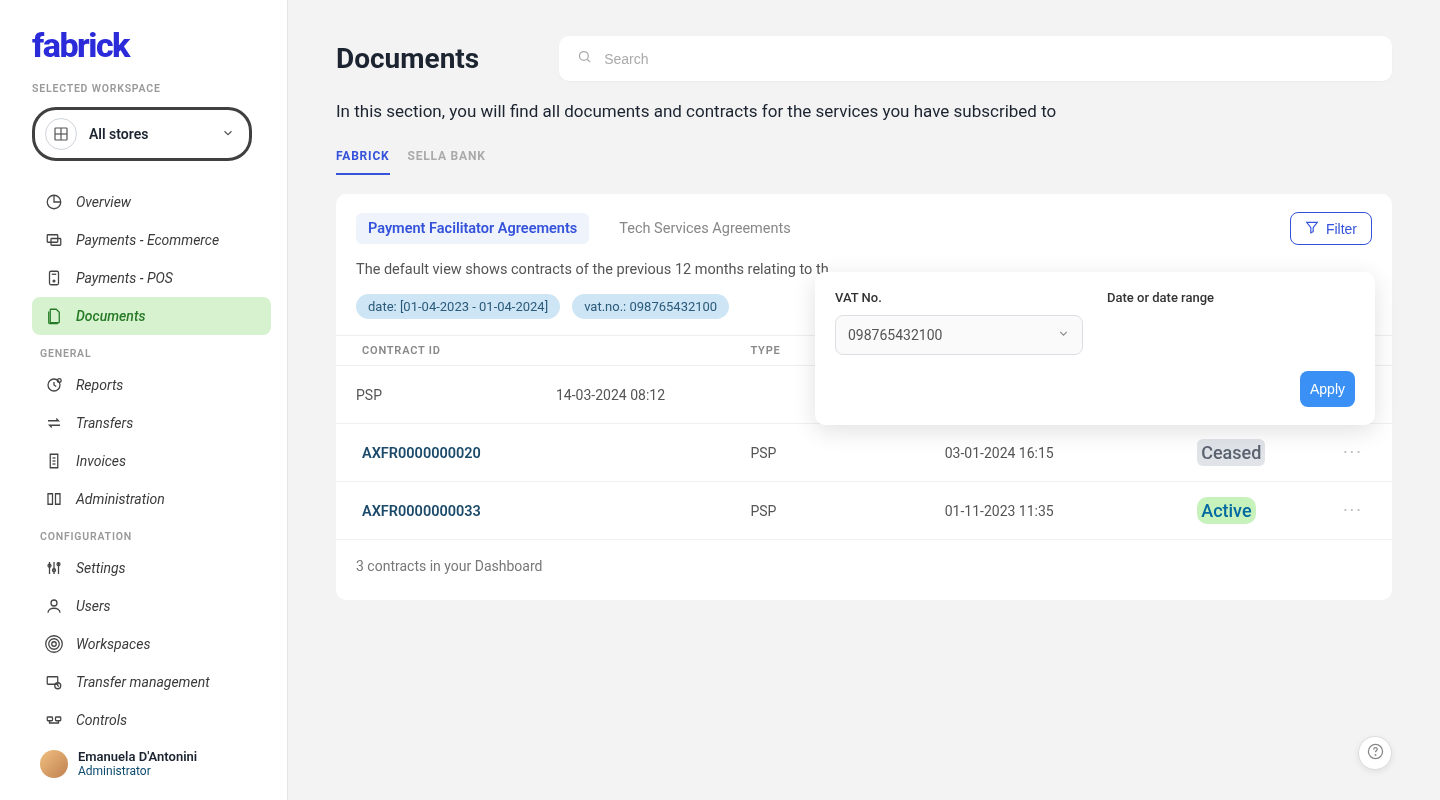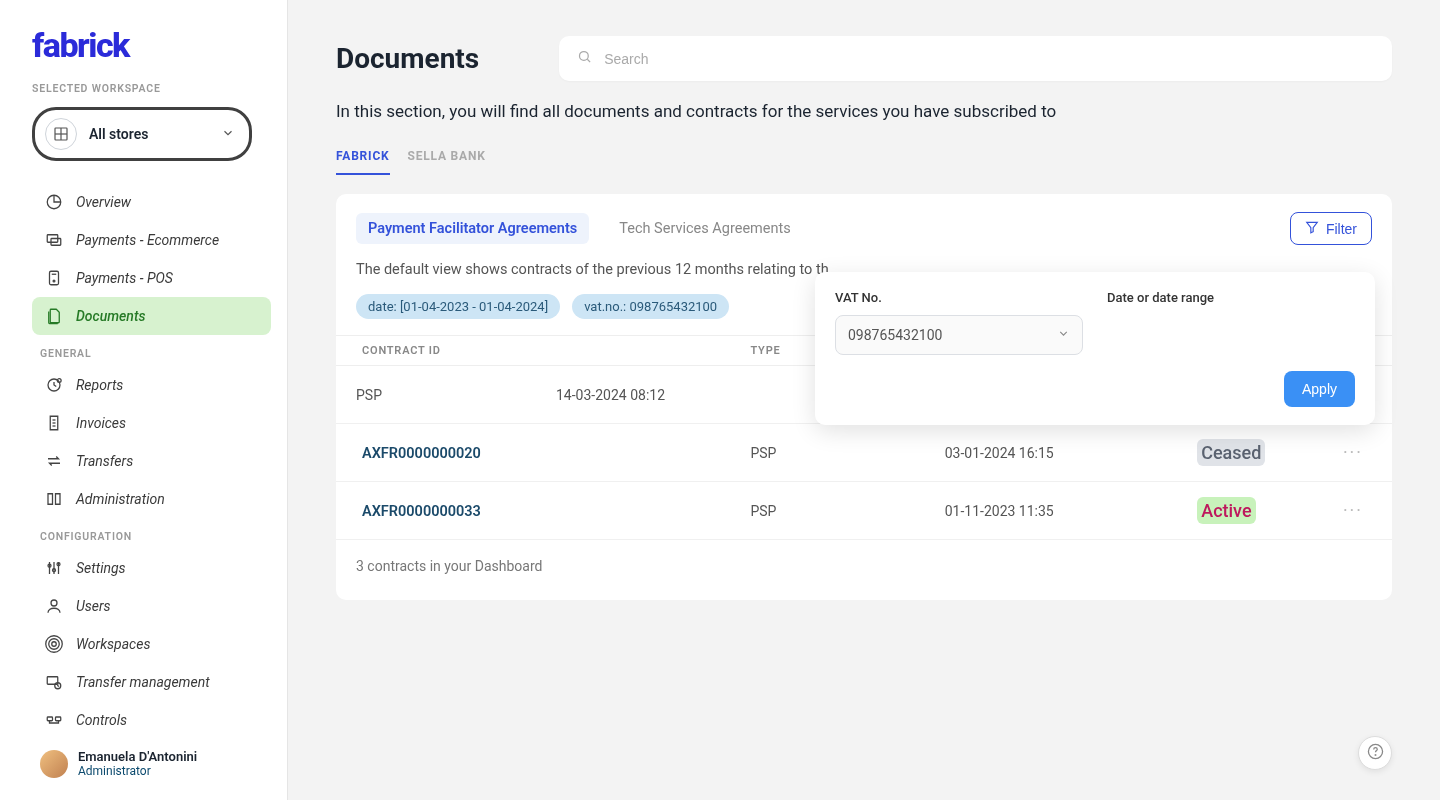--- a/index.html
+++ b/index.html
@@ -53,34 +53,34 @@
 .col-type { width: 200px; }
 .col-date { width: 260px; }
 .col-status { width: 150px; }
 .col-actions { width: 30px; }
 
 .row { display: flex; align-items: center; padding: 15px 20px; border-bottom: 1px solid #f0f0f0; }
 .contract-id { color: #1b4a6a; font-weight: 600; font-size: 14.5px; }
 .badge-new { background: #3452da; color: #fff; font-size: 11px; font-weight: 600; border-radius: 5px; padding: 2px 8px; margin-left: 8px; }
 .cell-type, .cell-date { font-size: 14px; color: #555; }
 .status-badge { font-size: 18px; font-weight: 500; border-radius: 6px; padding: 3px 4px; display: inline-block; }
-.status-active { background: #c8f2bb; color: #be185d; }
+.status-active { background: #c8f2bb; color: #0369a1; border-radius: 10px; }
 .status-ceased { background: #e0e3e8; color: #5a6270; }
 .row-actions { color: #bbb; font-size: 18px; letter-spacing: 2px; cursor: pointer; }
 
 .footer-count { padding: 18px 20px 4px; font-size: 14px; color: #777; }
 
 .filter-panel { position: absolute; top: 272px; left: 815px; width: 560px; background: #fff; border-radius: 10px; box-shadow: 0 6px 24px rgba(0,0,0,0.12); padding: 18px 20px; z-index: 10; }
 .fp-row { display: flex; gap: 24px; margin-bottom: 16px; }
 .fp-col { flex: 1; }
 .fp-label { font-size: 13px; color: #333; font-weight: 500; margin-bottom: 10px; display: block; }
 .fp-input { width: 100%; border: 1px solid #dcdfe4; border-radius: 8px; padding: 11px 12px; font-size: 14px; color: #555; background: #fafafa; display: flex; align-items: center; justify-content: space-between; }
 .fp-date-row { display: flex; gap: 10px; }
 .fp-date { flex: 1; border: 1px solid #dcdfe4; border-radius: 8px; padding: 11px 12px; font-size: 14px; color: #555; display: flex; align-items: center; justify-content: space-between; }
-.apply-btn { background: #3a90f5; color: #fff; border: none; border-radius: 8px; padding: 10px 18px; font-size: 14px; font-weight: 500; float: right; cursor: pointer; }
+.apply-btn { background: #3a90f5; color: #fff; border: none; border-radius: 8px; padding: 10px 10px; font-size: 14px; font-weight: 500; float: right; cursor: pointer; }
 
 .help-btn { position: absolute; right: 48px; bottom: 30px; width: 34px; height: 34px; border-radius: 50%; border: 1px solid #ddd; background: #fff; display: flex; align-items: center; justify-content: center; box-shadow: 0 2px 6px rgba(0,0,0,0.08); cursor: pointer; }
 </style>
 </head>
 <body>
 
 <aside class="sidebar">
   <div class="logo">fabr<span>i</span>ck</div>
   <div class="workspace-label">SELECTED WORKSPACE</div>
   <div class="workspace-selector">
@@ -146,36 +146,36 @@
             <circle cx="12" cy="12" r="8"></circle>
             <path d="M12 8v4l3 2"></path>
             <circle cx="19" cy="6" r="2.5"></circle>
           </svg>
         </span>
         <span>Reports</span>
       </div>
       <div class="nav-item">
         <span class="nav-icon">
           <svg width="18" height="18" viewBox="0 0 24 24" stroke="#444" stroke-width="1.7" fill="none">
+            <path d="M4 9h14l-3-3"></path>
+            <path d="M20 15H6l3 3"></path>
+          </svg>
+        </span>
+        <span>Transfers</span>
+      </div>
+      <div class="nav-item">
+        <span class="nav-icon">
+          <svg width="18" height="18" viewBox="0 0 24 24" stroke="#444" stroke-width="1.7" fill="none">
             <path d="M7 3h10v18H7z"></path>
             <line x1="10" y1="8" x2="14" y2="8"></line>
             <line x1="10" y1="12" x2="14" y2="12"></line>
             <line x1="10" y1="16" x2="14" y2="16"></line>
           </svg>
         </span>
         <span>Invoices</span>
-      </div>
-      <div class="nav-item">
-        <span class="nav-icon">
-          <svg width="18" height="18" viewBox="0 0 24 24" stroke="#444" stroke-width="1.7" fill="none">
-            <path d="M4 9h14l-3-3"></path>
-            <path d="M20 15H6l3 3"></path>
-          </svg>
-        </span>
-        <span>Transfers</span>
       </div>
       <div class="nav-item">
         <span class="nav-icon">
           <svg width="18" height="18" viewBox="0 0 24 24" stroke="#444" stroke-width="1.7" fill="none">
             <path d="M4 5h6v14H4zM14 5h6v14h-6z"></path>
           </svg>
         </span>
         <span>Administration</span>
       </div>
     </div>

